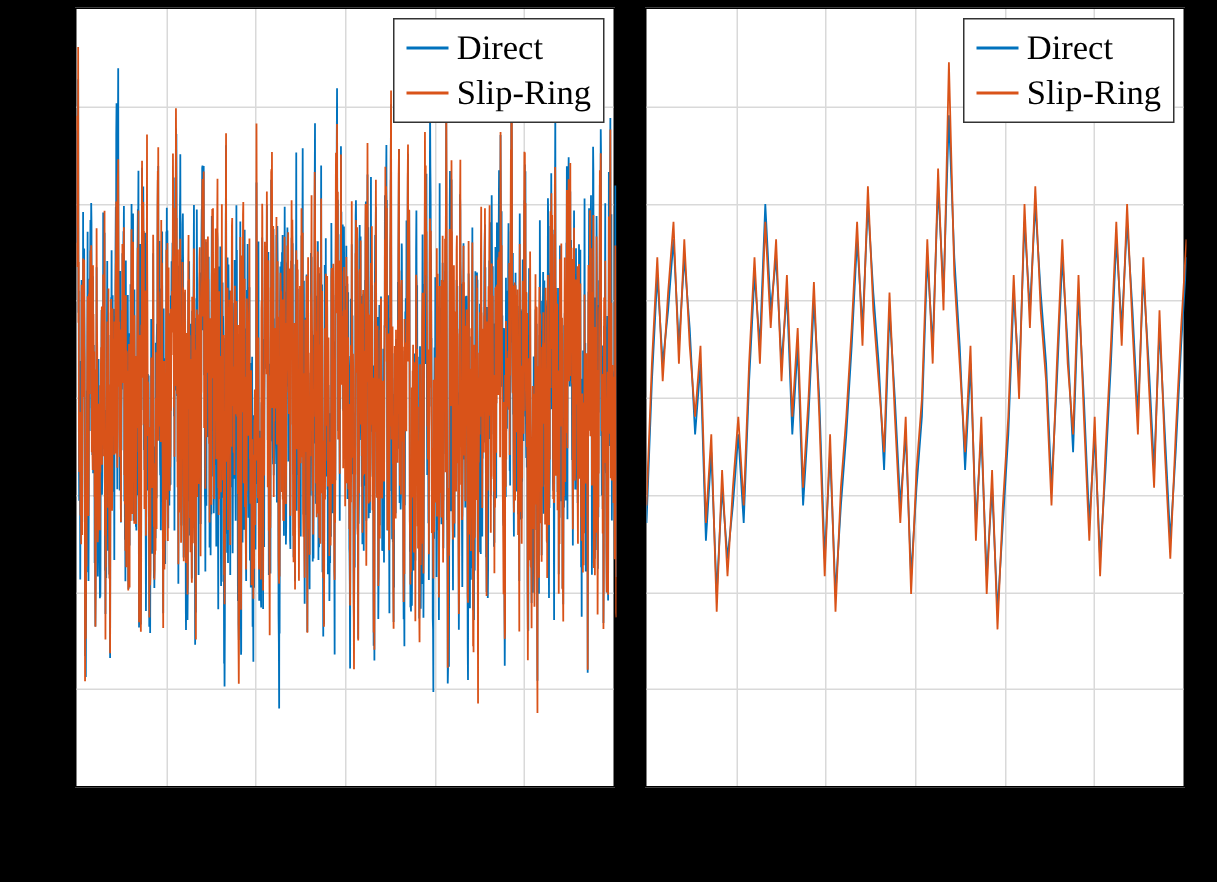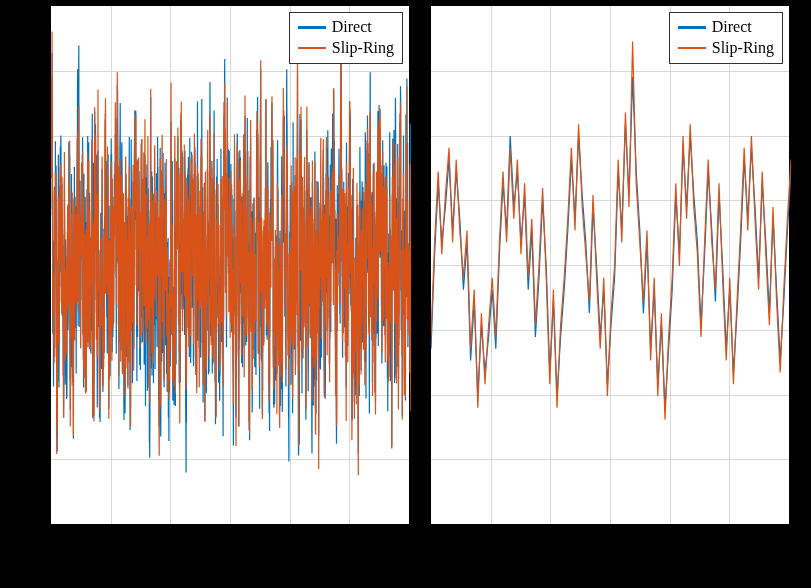--- a/index.html
+++ b/index.html
@@ -29,21 +29,21 @@
     position: absolute;
     background: #d9d9d9;
   }
   .grid-line-h { width: 100%; height: 1px; left: 0; }
   .grid-line-v { height: 100%; width: 1px; top: 0; }
   .legend {
     position: absolute;
     background: #fff;
     border: 1px solid #333;
     padding: 4px 8px;
-    font-size: 16px;
+    font-size: 23px;
     z-index: 10;
     text-align: right;
   }
   .legend-row {
     display: flex;
     align-items: center;
     gap: 6px;
     line-height: 1.3;
   }
   .legend-swatch {

